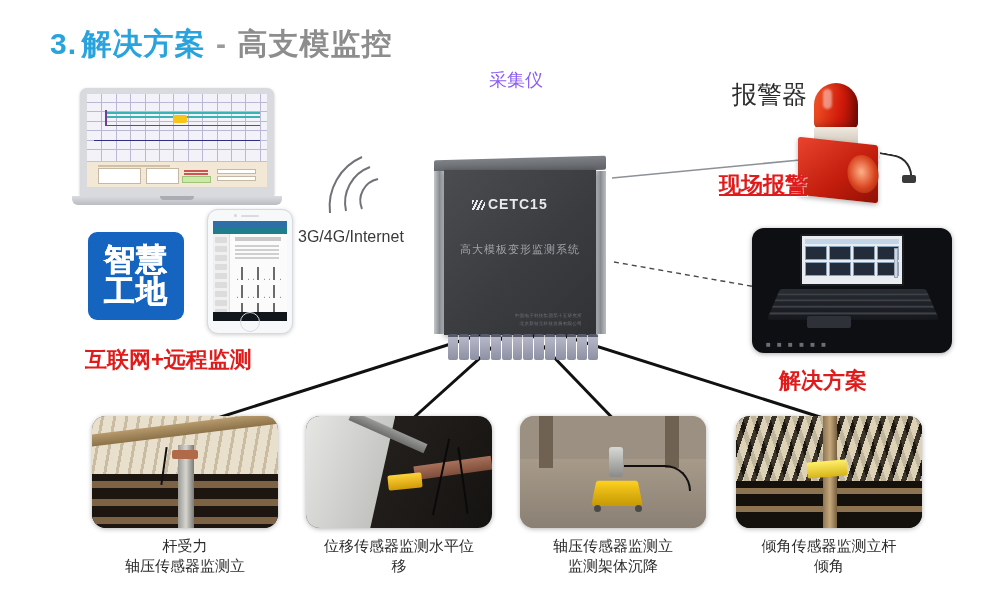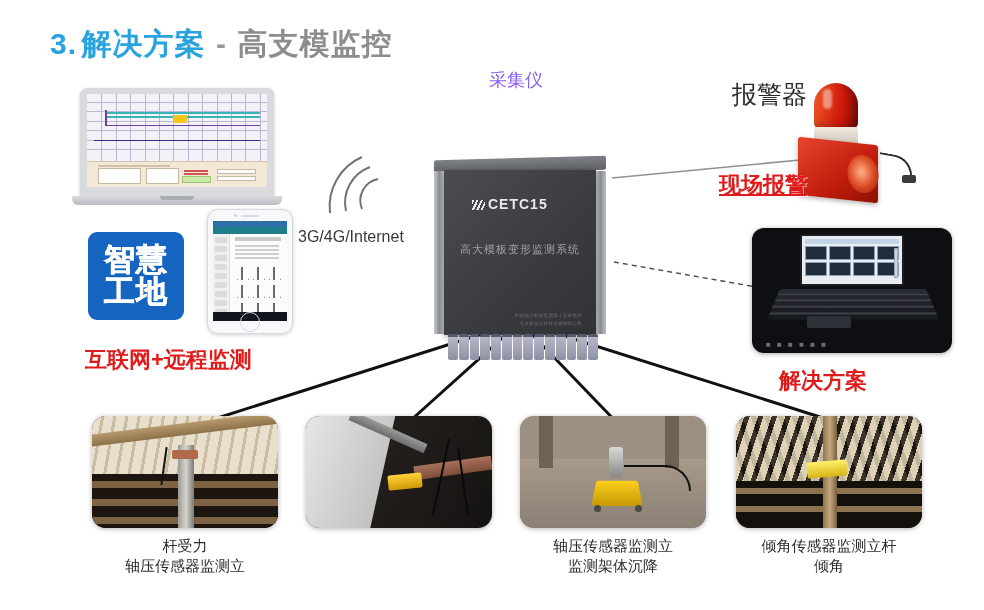--- a/index.html
+++ b/index.html
@@ -428,20 +428,24 @@
 
     <div class="card c2">
       <div class="card-photo p2">
         <div class="wall"></div>
         <div class="rod"></div>
         <div class="pipe"></div>
         <div class="sensor"></div>
         <div class="wr" style="left:72%; top:20%; height:70%; transform:rotate(12deg)"></div>
         <div class="wr" style="left:84%; top:28%; height:60%; transform:rotate(-8deg)"></div>
       </div>
+      <div class="card-cap">
+        <div>位移传感器监测水平位</div>
+        <div>移</div>
+      </div>
     </div>
 
     <div class="card c3">
       <div class="card-photo p3">
         <div class="backwall"></div>
         <div class="floor"></div>
         <div class="pillar" style="left:10%"></div>
         <div class="pillar" style="left:78%"></div>
         <div class="cord"></div>
         <div class="base"></div>

